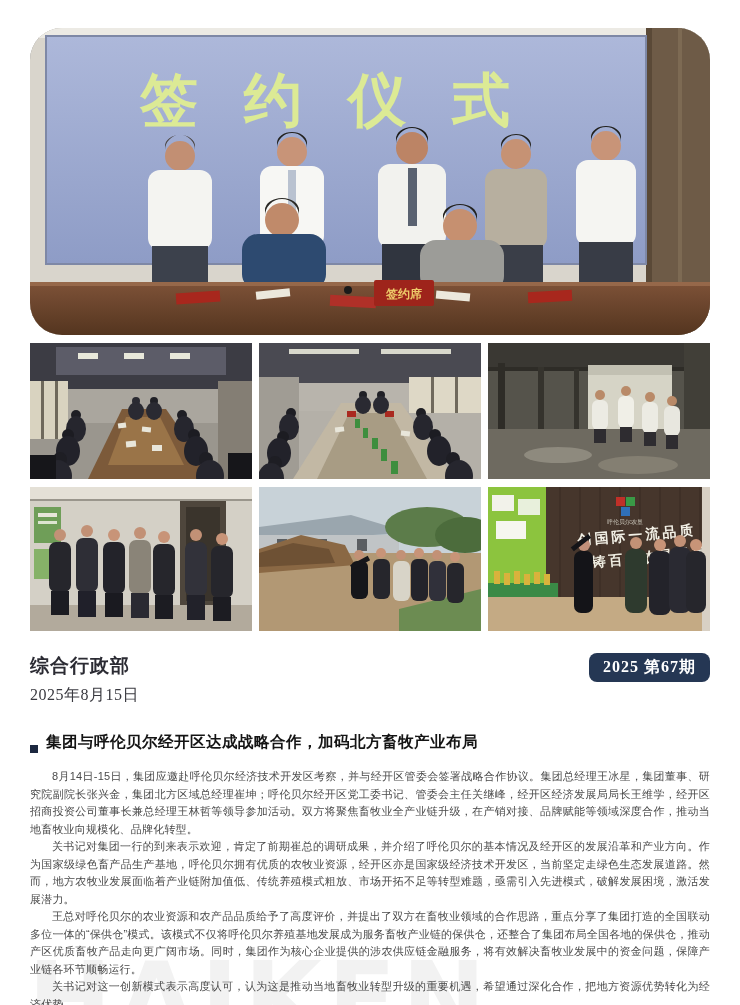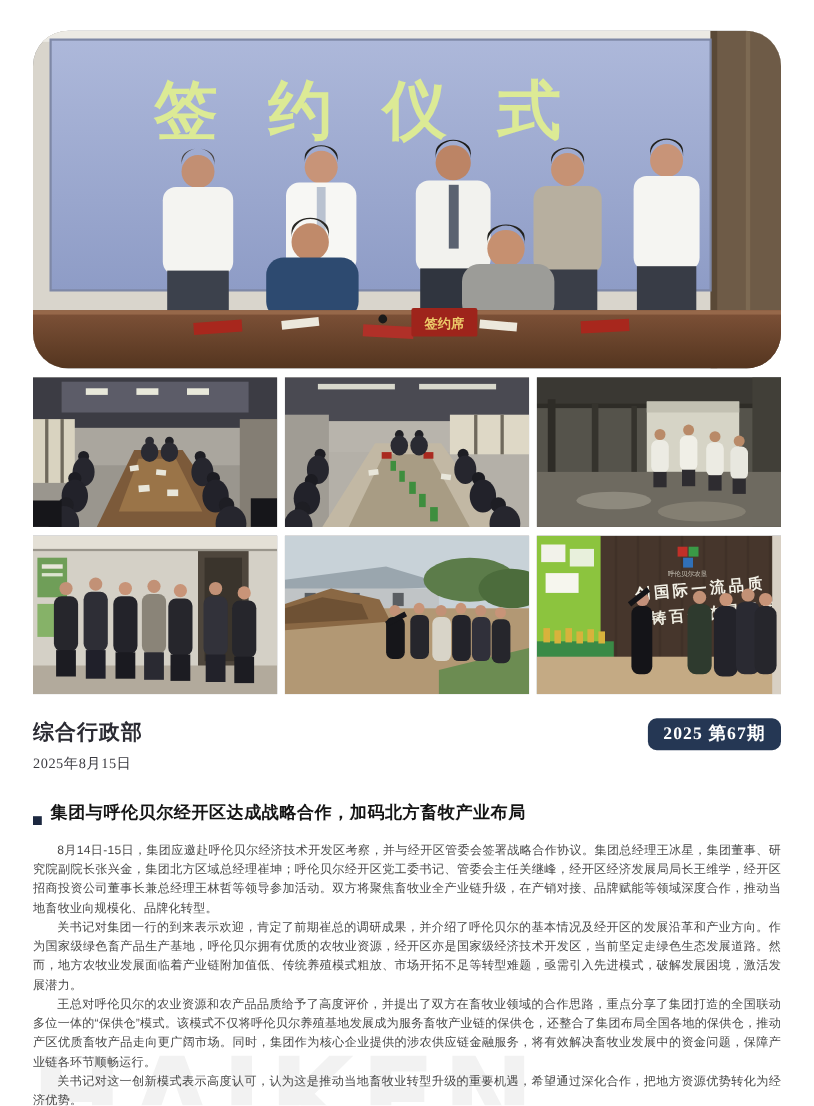--- a/index.html
+++ b/index.html
@@ -20,21 +20,21 @@
   .row1 .photo{height:136px;}
   .row2 .photo{height:144px;}
 
   .masthead{display:flex;justify-content:space-between;align-items:flex-start;margin-top:22px;}
   .dept{
     font-family:"Liberation Serif","DejaVu Serif",serif;
     font-size:19px;font-weight:bold;color:#2b2b33;letter-spacing:1px;
   }
   .date{
     font-family:"Liberation Serif","DejaVu Serif",serif;
-    font-size:13px;color:#3a3a40;margin-top:6px;letter-spacing:0.5px;
+    font-size:16px;color:#3a3a40;margin-top:6px;letter-spacing:0.5px;
   }
   .issue-badge{
     background:#253754;color:#ffffff;
     font-family:"Liberation Serif","DejaVu Serif",serif;
     font-size:16px;font-weight:bold;
     padding:4px 14px;border-radius:8px;letter-spacing:1px;
   }
   .headline-row{display:flex;align-items:flex-end;margin-top:26px;}
   .bullet{width:8px;height:8px;background:#1c2840;margin-right:8px;flex:0 0 auto;}
   .headline{

